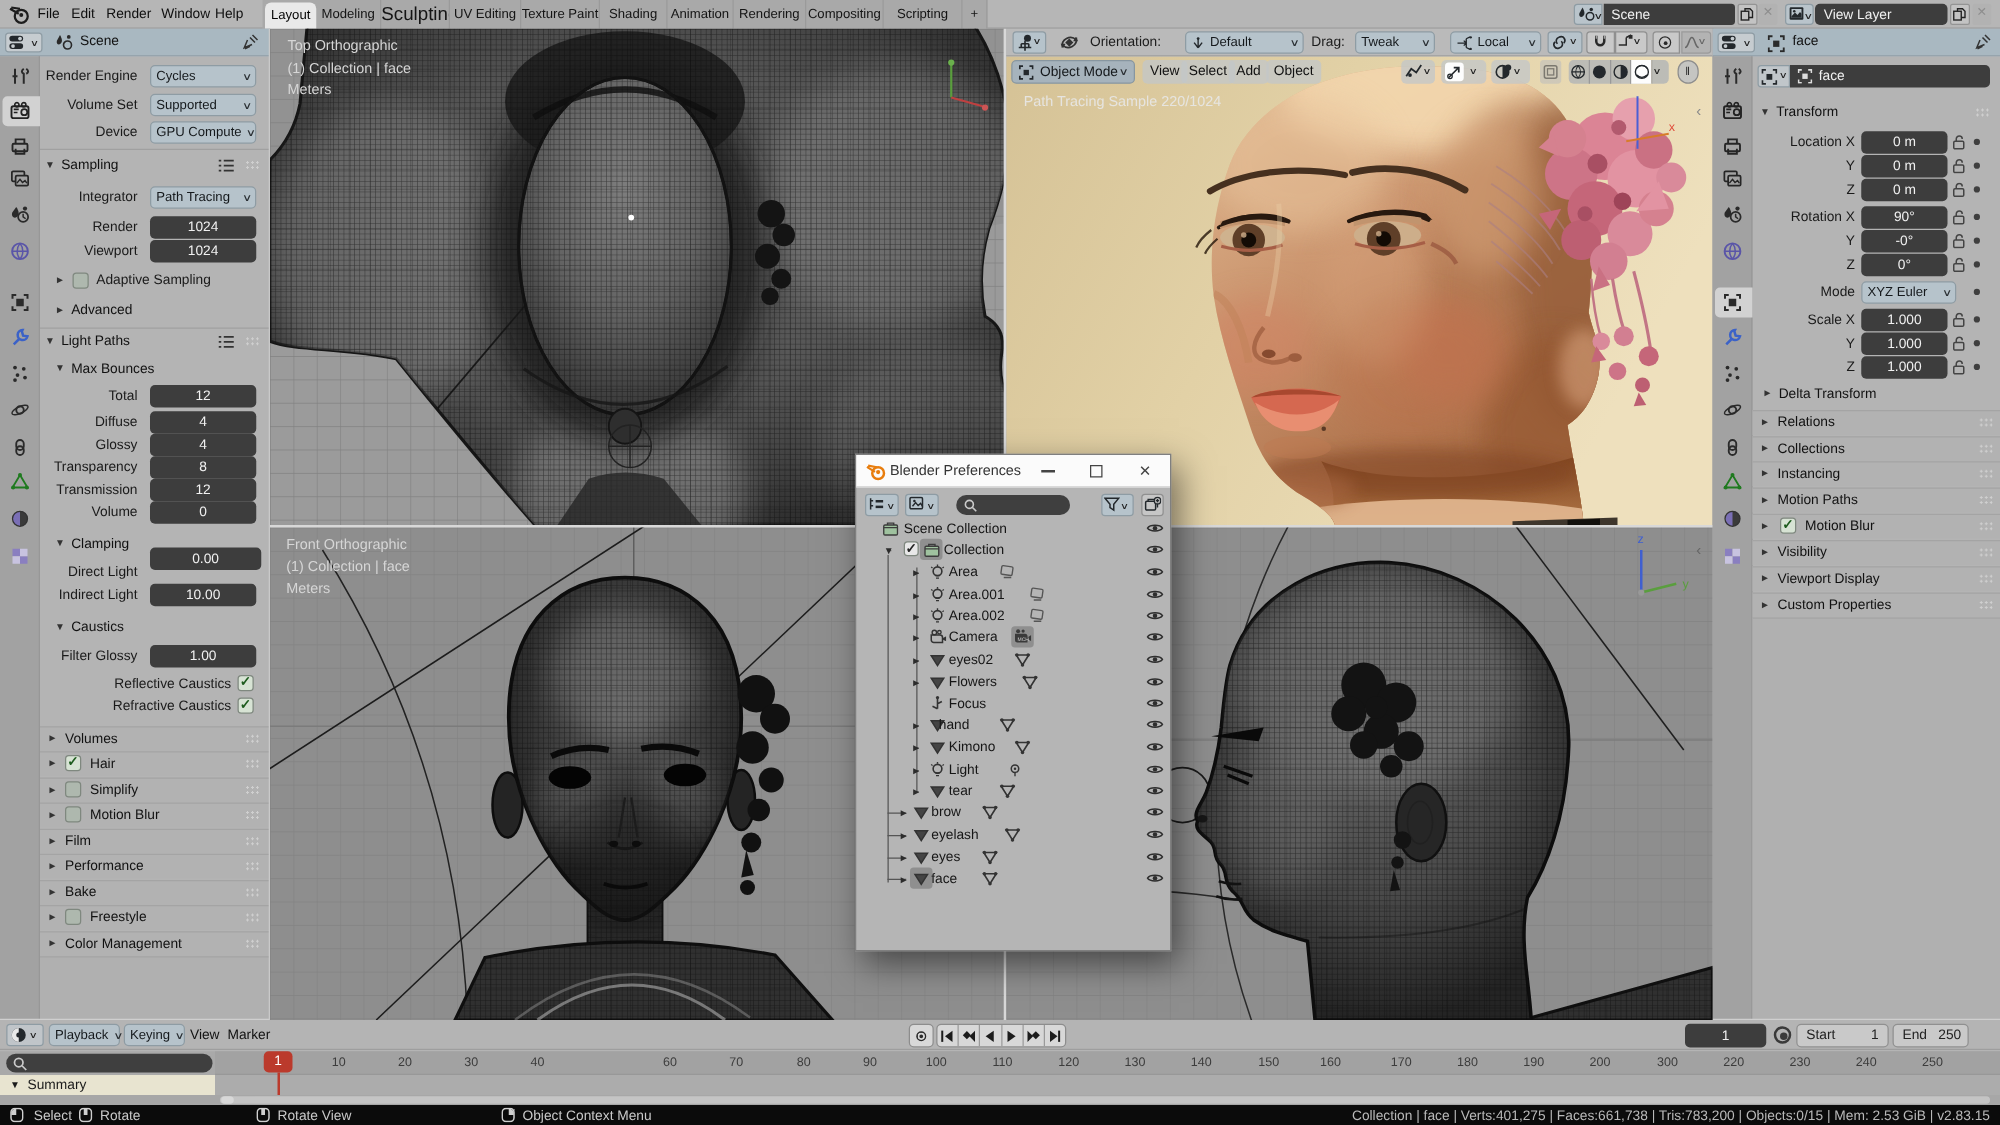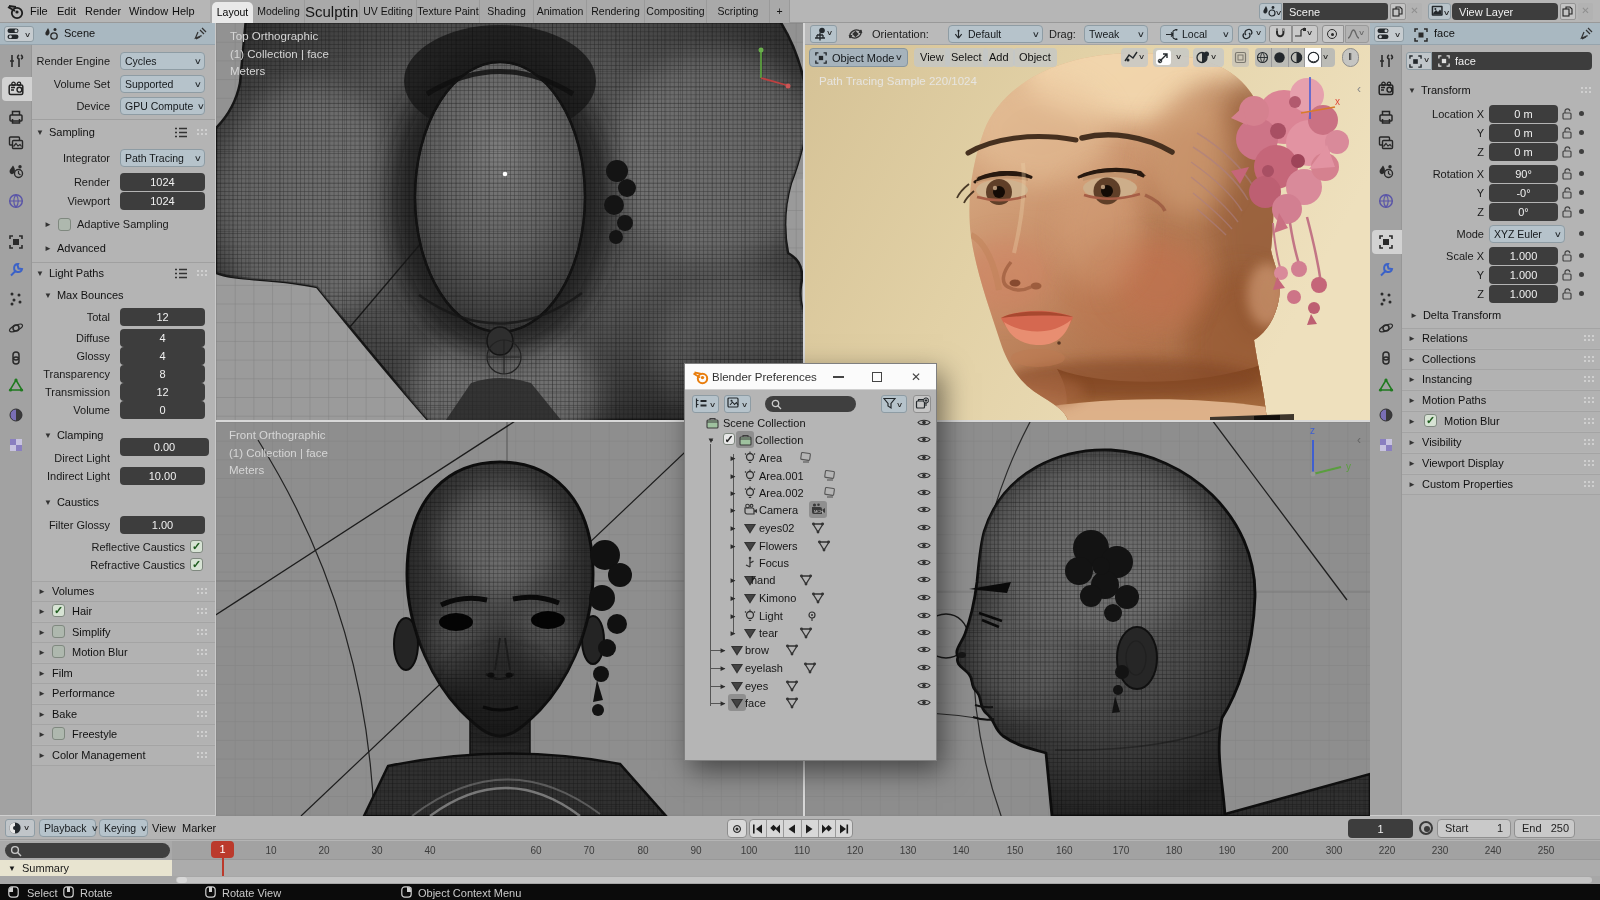--- a/index.html
+++ b/index.html
@@ -609,20 +609,21 @@
       <rect x="0.8" y="0.8" width="9.4" height="10.4" rx="3" fill="none" stroke="#cfcfcf" stroke-width="1.2"></rect>
       <rect x="4" y="1" width="3" height="5" fill="#cfcfcf"></rect>
     </svg>
     <div class="abs" style="left:222px;top:887px;color:#c9c9c9">Rotate View</div>
     <svg class="abs" style="left:401px;top:886px" width="11" height="12" viewBox="0 0 11 12">
       <rect x="0.8" y="0.8" width="9.4" height="10.4" rx="3" fill="none" stroke="#cfcfcf" stroke-width="1.2"></rect>
       <path d="M6,1 a4,4 0 0 1 4,3 v2 h-4 z" fill="#cfcfcf"></path>
       <path d="M10.6,2 l2,-1" stroke="#cfcfcf"></path>
     </svg>
     <div class="abs" style="left:418px;top:887px;color:#c9c9c9">Object Context Menu</div>
+    <div class="abs" style="left:0;top:887px;width:1600px;text-align:right;color:#b9b9b9"><span style="margin-right:8px">Collection | face | Verts:401,275 | Faces:661,738 | Tris:783,200 | Objects:0/15 | Mem: 2.53 GiB | v2.83.15</span></div>
     <svg class="abs" style="left:216px;top:23px" width="587" height="397" viewBox="0 0 587 397">
 <defs>
         <pattern id="gTL" width="18.7" height="18.7" patternUnits="userSpaceOnUse">
           <path d="M18.7,0 H0 V18.7" fill="none" stroke="#818181" stroke-width="1"></path>
         </pattern>
         <pattern id="wfA" width="4.2" height="4.2" patternUnits="userSpaceOnUse">
           <path d="M4.2,0 H0 V4.2" fill="none" stroke="rgba(8,8,8,0.55)" stroke-width="0.85"></path>
         </pattern>
         <pattern id="wgA" width="16" height="16" patternUnits="userSpaceOnUse">
           <path d="M16,0 H0 V16" fill="none" stroke="rgba(0,0,0,0.35)" stroke-width="1"></path>

